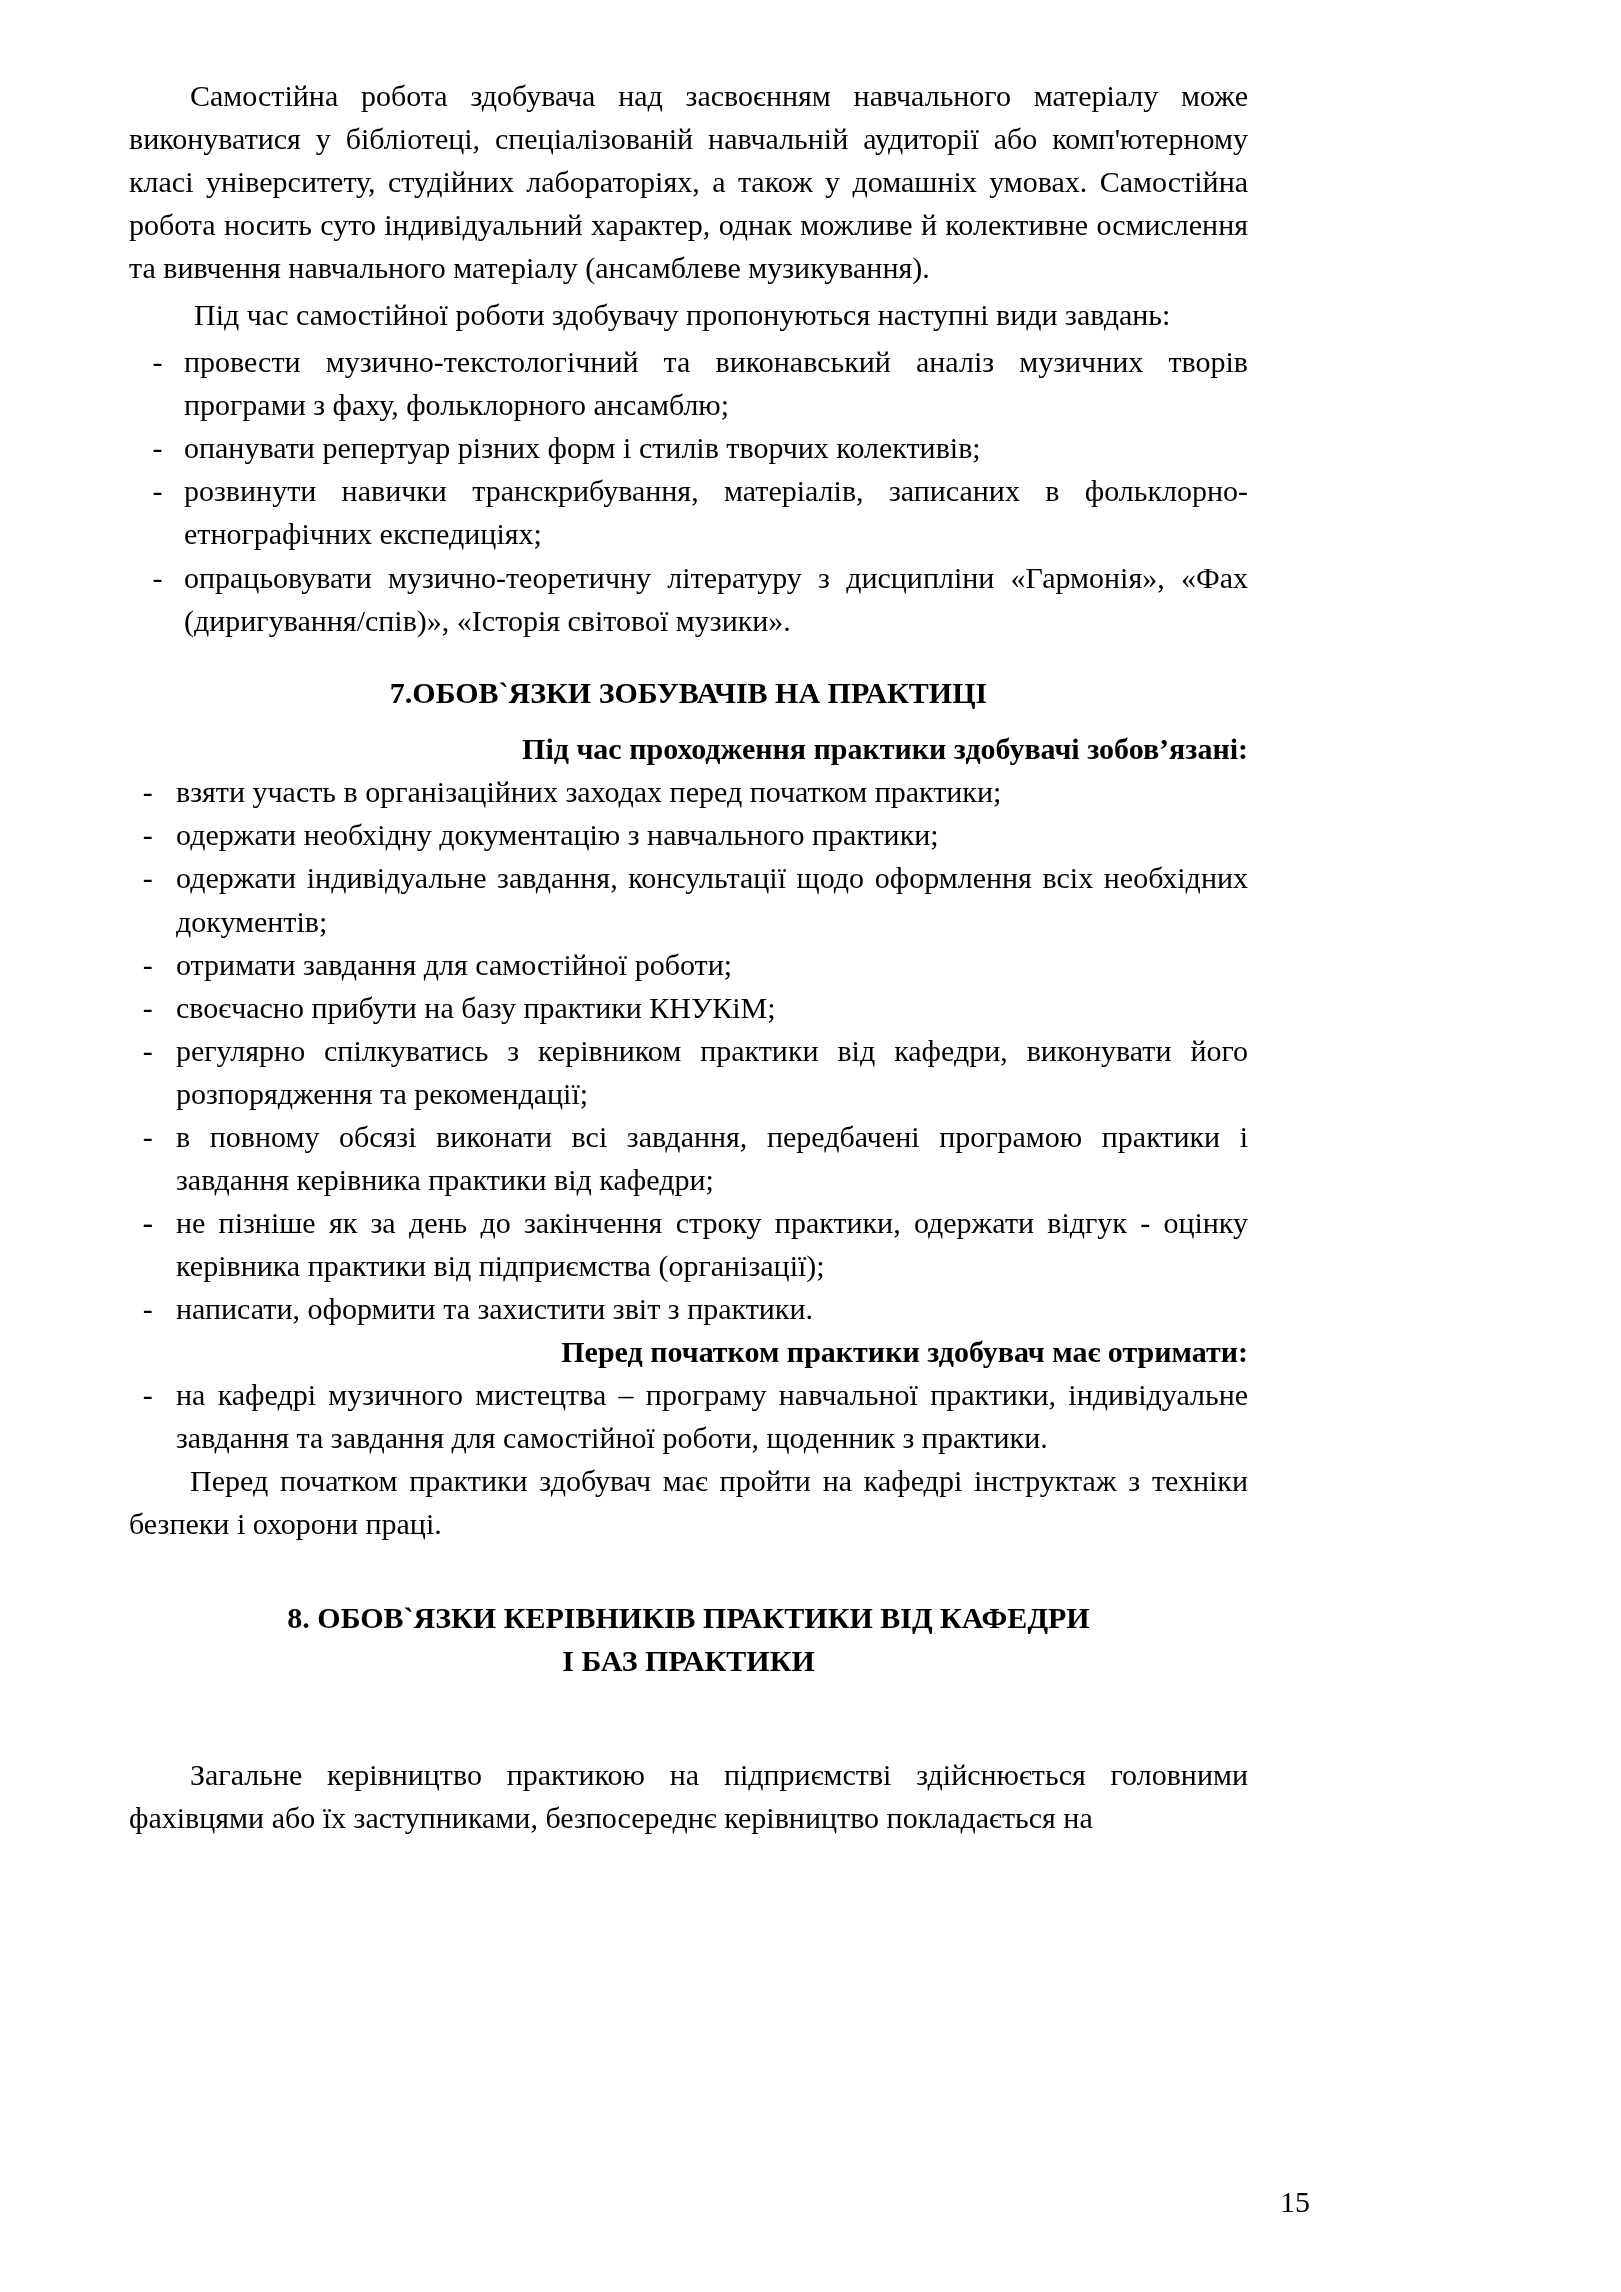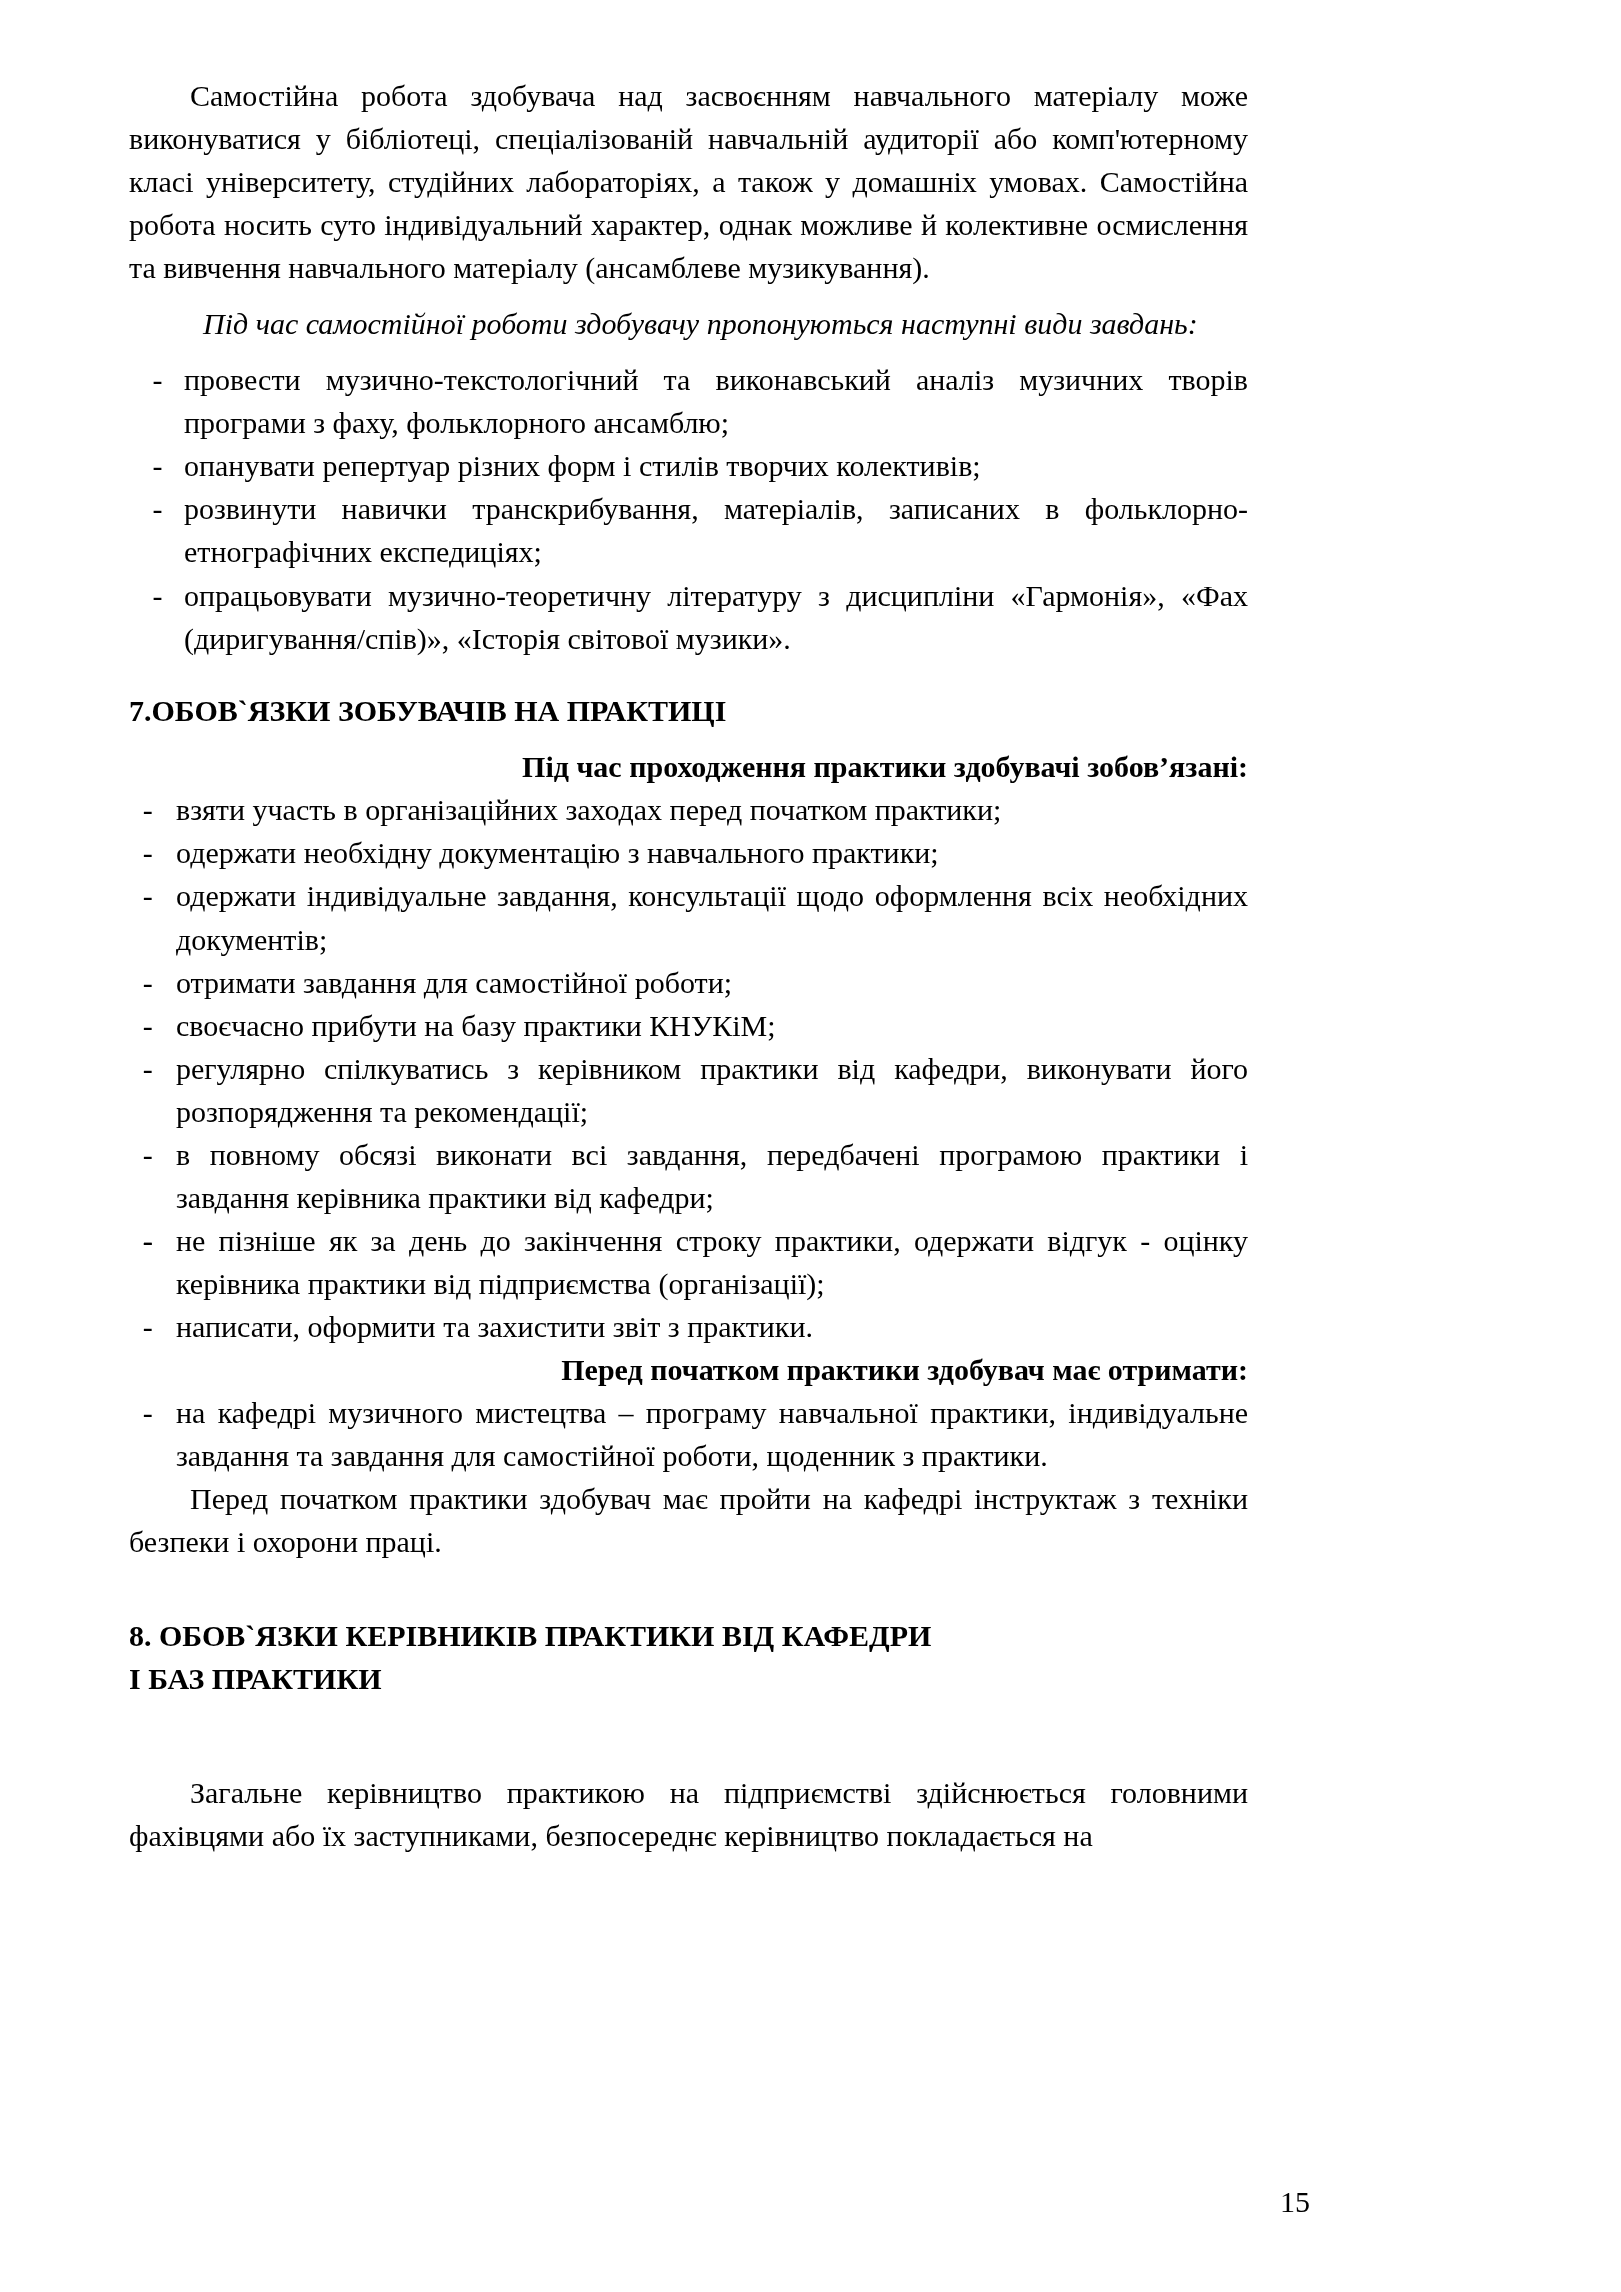--- a/index.html
+++ b/index.html
@@ -27,30 +27,29 @@
     line-height: 1.435;
   }
 
   p.para {
     margin: 0;
     text-align: justify;
     text-indent: 61px;
     text-justify: inter-word;
   }
   p.para-hang {
-    margin: 13px;
+    margin: 4px;
     text-align: justify;
     text-indent: 61px;
-    font-style: italic;
   }
 
   h2.section-heading {
     margin: 0;
     font-weight: bold;
-    text-align: left;
+    text-align: center;
     font-size: 30px;
     line-height: 1.435;
   }
   h2.section-heading .line2 {
     display: block;
   }
 
   p.bold-lead {
     margin: 0;
     font-weight: bold;

